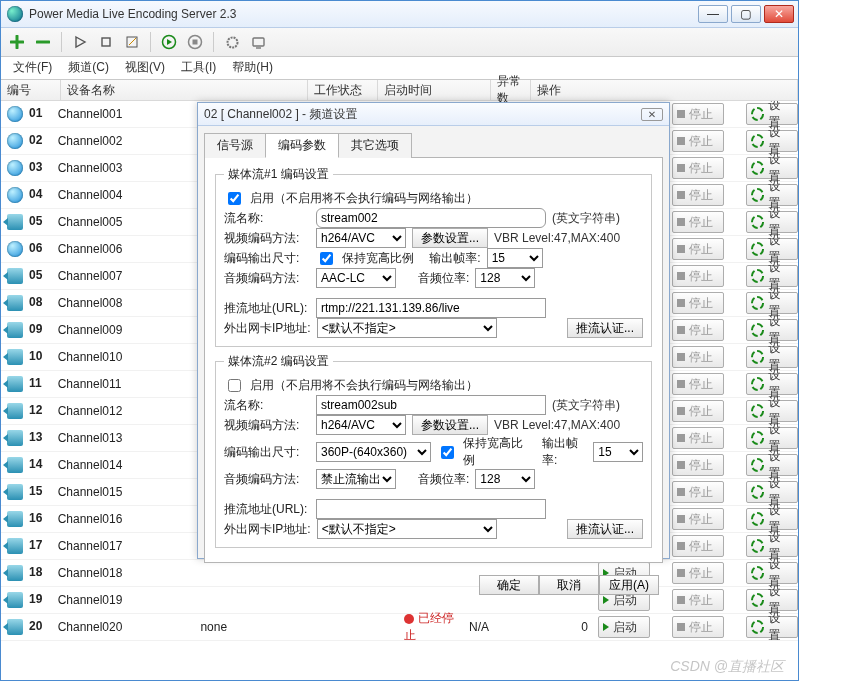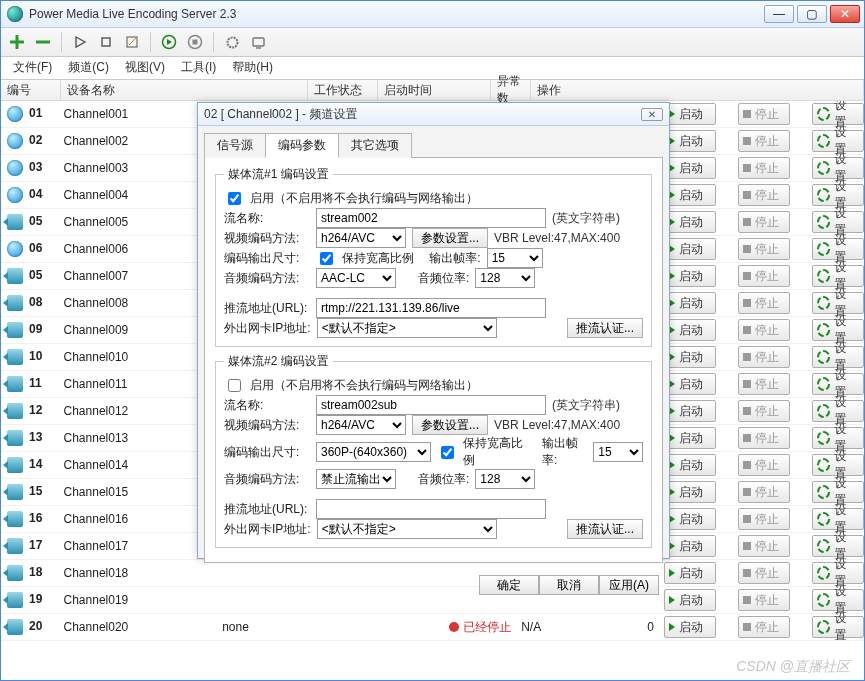--- a/index.html
+++ b/index.html
@@ -1,16 +1,16 @@
 <!DOCTYPE html>
 <html><head>
 <meta charset="utf-8">
 <style>
   body { margin:0; font-family:"Microsoft YaHei", Tahoma, sans-serif; font-size:12px; background:#fff; color:#222; }
-  .window { width:865px; height:681px; border:1px solid #4a8ad0; box-sizing:border-box; position:relative; background:#fff;}
+  .window { width:799px; height:681px; border:1px solid #4a8ad0; box-sizing:border-box; position:relative; background:#fff;}
   .titlebar { height:26px; background:linear-gradient(#f6f9fe,#e4eefb); display:flex; align-items:center; border-bottom:1px solid #b9cde8;}
   .titlebar .appicon{width:16px;height:16px;margin:0 6px;border-radius:50%;background:radial-gradient(circle at 30% 30%,#7ec,#068);box-shadow:inset 0 0 2px #035;}
   .titlebar .title{flex:1;color:#333;font-size:12px;}
   .winbtns{display:flex;gap:3px;margin-right:4px;}
   .winbtn{width:28px;height:16px;border:1px solid #8aa8cd;border-radius:2px;background:linear-gradient(#fefefe,#dde8f5);display:flex;align-items:center;justify-content:center;}
   .winbtn.close{background:linear-gradient(#f8a8a0,#e04b3a);border-color:#b02a1d;color:#fff;}
   .toolbar{height:28px;border-bottom:1px solid #c9c9c9;display:flex;align-items:center;gap:6px;padding:0 6px;background:linear-gradient(#f8f8f8,#eee);}
   .tb-sep{width:1px;height:20px;background:#ccc;margin:0 2px;}
   .tb-btn{width:20px;height:20px;display:flex;align-items:center;justify-content:center;border-radius:2px;}
   .menubar{height:22px;display:flex;align-items:flex-end;gap:4px;padding:0 6px;border-bottom:1px solid #c9c9c9;font-size:12px;color:#333;}
@@ -414,21 +414,21 @@
     </div>
     <div class="tabbody">
       <fieldset class="group">
         <legend>媒体流#1 编码设置</legend>
         <div class="frow">
             <input type="checkbox" checked="" style="">
             <span>启用（不启用将不会执行编码与网络输出）</span>
           </div>
         <div class="frow">
             <label class="k">流名称:</label>
-            <input class="inp" style="width: 220px;" value="stream002">
+            <input class="inp" style="width: 220px; border-radius: 6px;" value="stream002">
             <span class="hint">(英文字符串)</span>
           </div>
         <div class="frow">
             <label class="k">视频编码方法:</label>
             <select class="sel" style="width:90px"><option>h264/AVC</option></select>
             <button class="minibtn">参数设置...</button>
             <span class="hint">VBR Level:47,MAX:400</span>
           </div>
         <div class="frow"><label class="k">编码输出尺寸:</label><input type="checkbox" checked="" style=""><span>保持宽高比例</span>&nbsp;<span>输出帧率:</span><select class="sel" style="width:56px"><option>15</option></select></div>
         <div class="frow"><label class="k">音频编码方法:</label><select class="sel" style="width:80px"><option>AAC-LC</option></select>&nbsp;&nbsp;&nbsp;<span>音频位率:</span><select class="sel" style="width:60px"><option>128</option></select></div>

